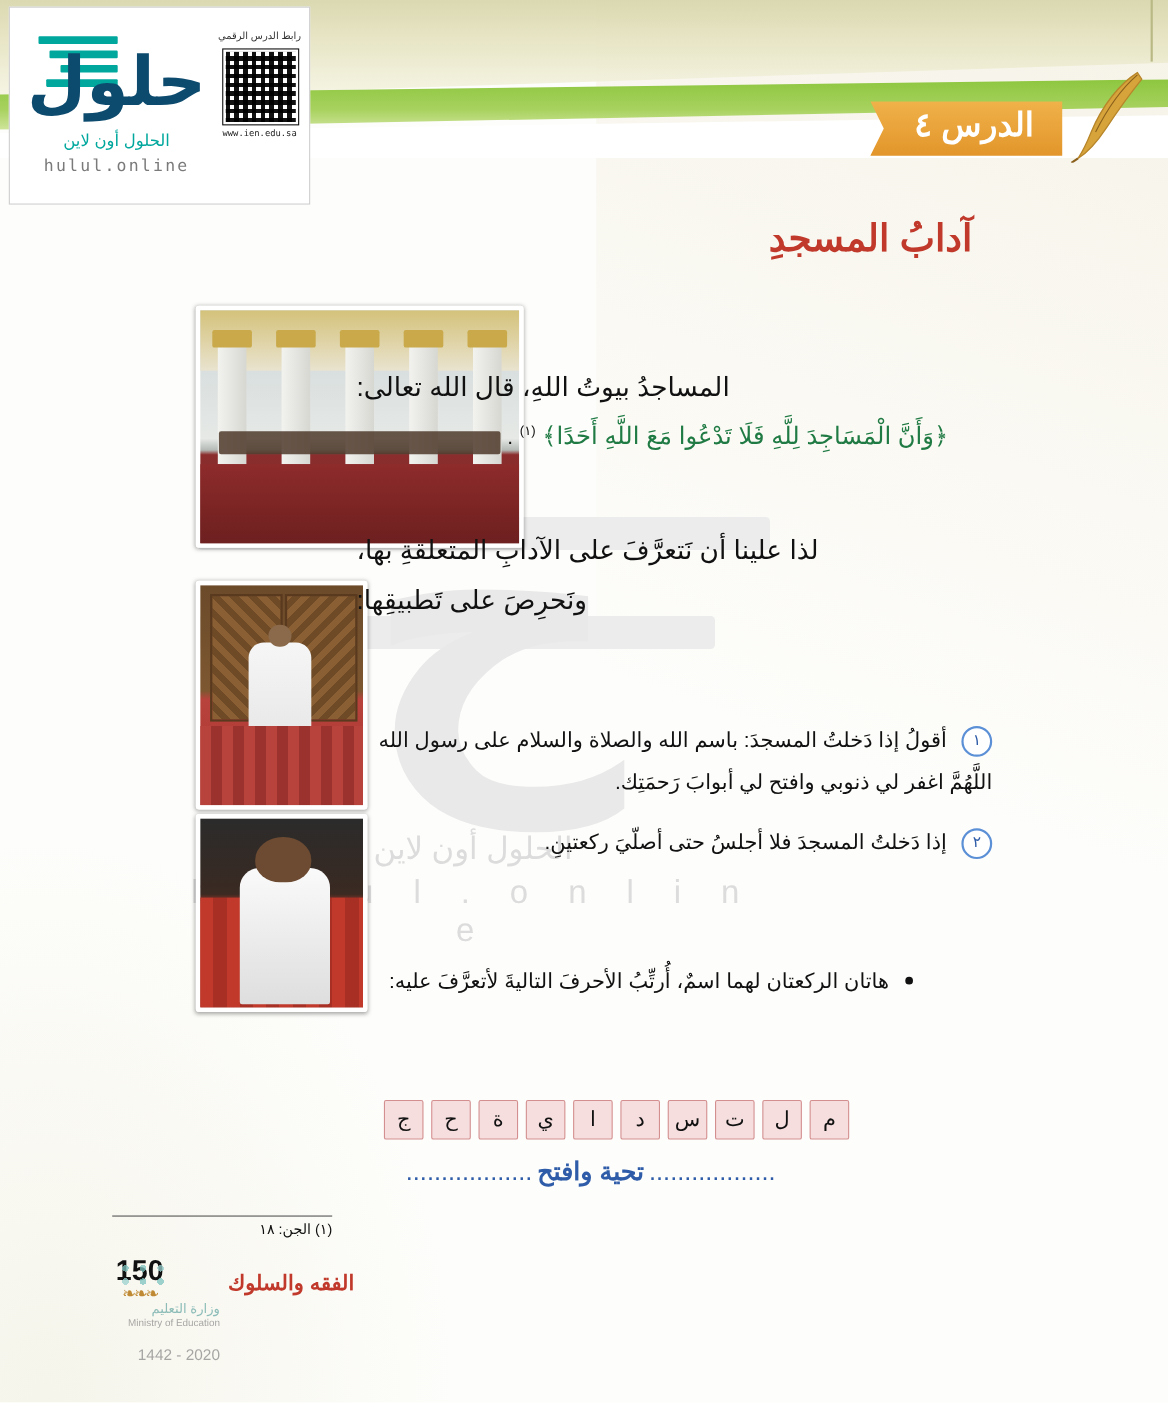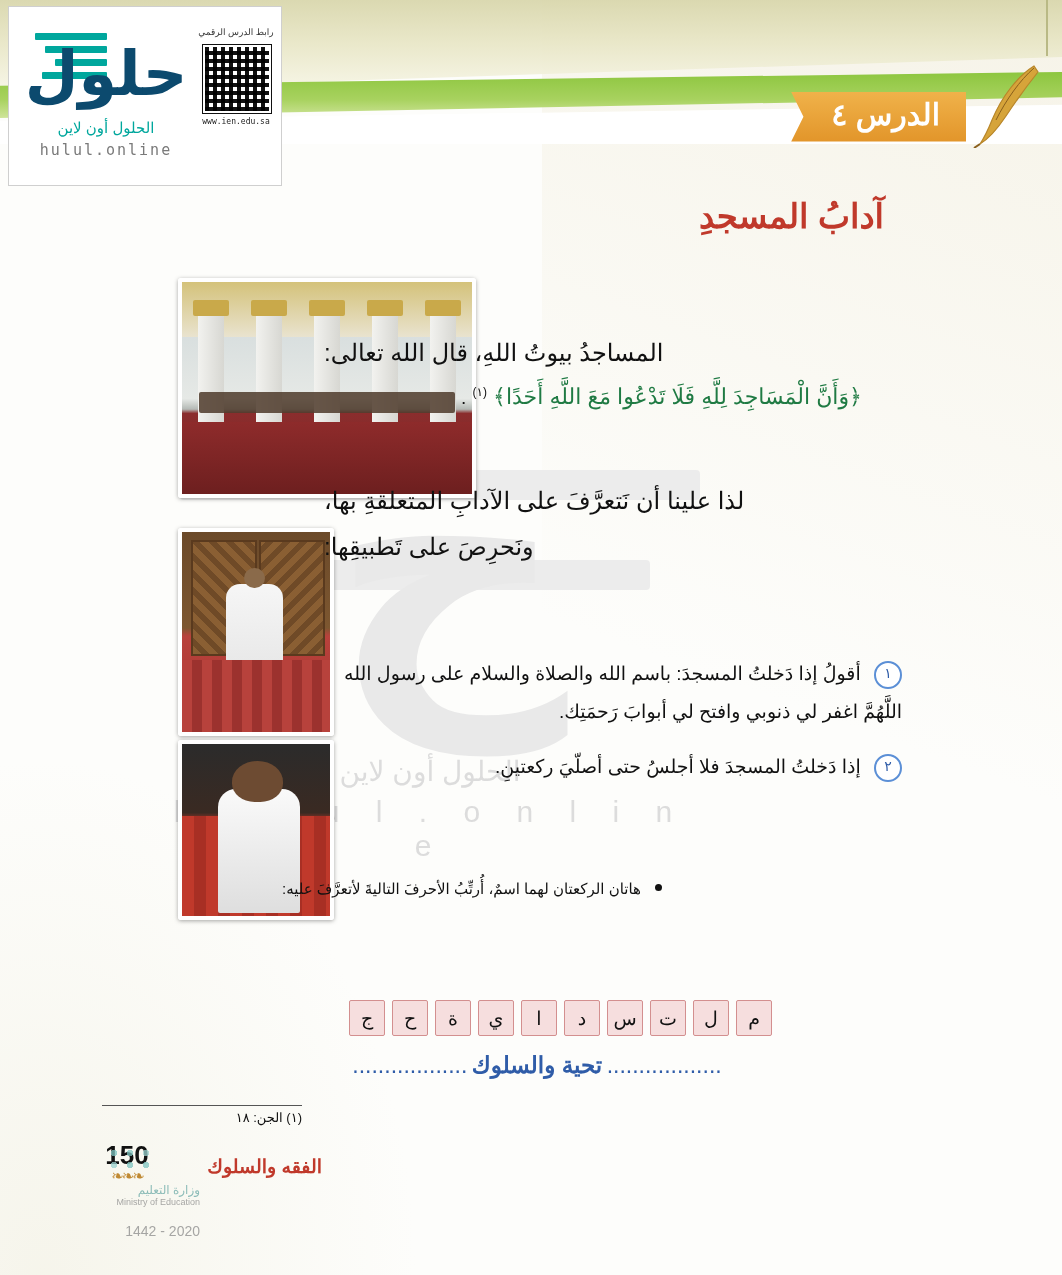--- a/index.html
+++ b/index.html
@@ -183,21 +183,21 @@
   .item{position:absolute;z-index:5;width:600px;text-align:right;font-size:19px;line-height:2;color:#111;}
   .item .num{
     display:inline-block;width:24px;height:24px;border-radius:50%;
     background:#ffffff;border:2px solid #5b8fd6;color:#2f5ca8;
     font-size:14px;line-height:21px;text-align:center;margin-left:8px;
     vertical-align:2px;
   }
   .item-1{right:160px;top:655px;}
   .item-2{right:160px;top:748px;}
 
-  .bullet-line{position:absolute;right:160px;top:880px;width:620px;z-index:5;font-size:15px;color:#111;text-align:left;}
+  .bullet-line{position:absolute;right:160px;top:880px;width:620px;z-index:5;font-size:19px;color:#111;text-align:center;}
   .bullet-line .bdot{display:inline-block;width:7px;height:7px;border-radius:50%;background:#111;margin-left:10px;vertical-align:3px;}
 
   
   .letters{
     position:absolute;right:290px;top:1000px;z-index:5;display:flex;flex-direction:row;gap:7px;
   }
   .letters .cell{
     width:34px;height:34px;border:1px solid #d38f8f;background:#f6dede;
     display:flex;align-items:center;justify-content:center;
     font-size:19px;color:#111;border-radius:2px;
@@ -367,21 +367,21 @@
   <div class="cell">د</div>
   <div class="cell">ا</div>
   <div class="cell">ي</div>
   <div class="cell">ة</div>
   <div class="cell">ح</div>
   <div class="cell">ج</div>
 </div>
 
 <div class="answer-line">
   <span class="dots">..................</span>
-  <span class="ans">تحية والسلوك</span>
+  <span class="ans">تحية وافتح</span>
   <span class="dots">..................</span>
 </div>
 
 <div class="fn-rule"></div>
 <div class="footnote">(١) الجن: ١٨</div>
 
 <div class="footer-sub">الفقه والسلوك</div>
 <div class="page-num">
   <div class="n">150</div>
   <div class="orn">❧❧❧</div>

